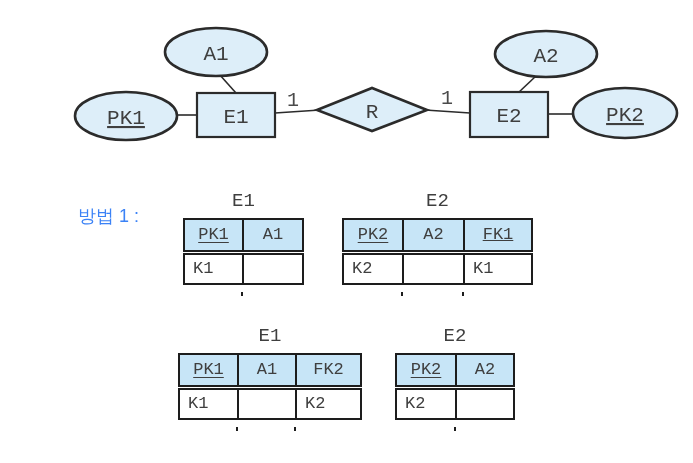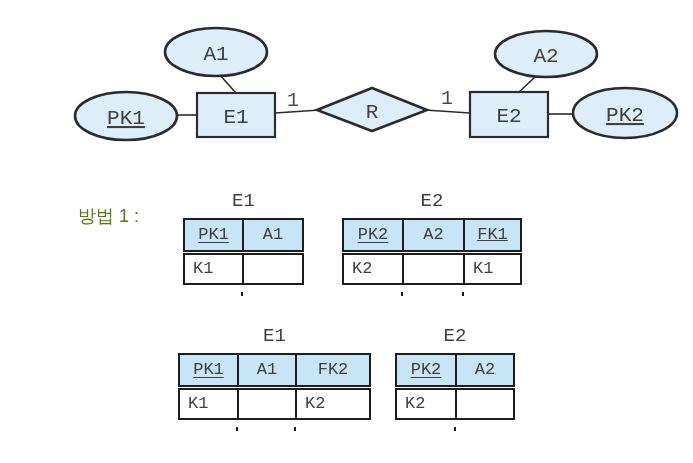--- a/index.html
+++ b/index.html
@@ -21,21 +21,21 @@
   .er-card {
     font-family:"Liberation Mono","DejaVu Sans Mono",monospace;
     font-size:20px; fill:#4a4a4a; text-anchor:middle;
   }
   .underlined { text-decoration:underline; }
 
   
   .method-label {
     position:absolute;
     font-family:"Liberation Sans","DejaVu Sans",sans-serif;
-    font-size:18px; color:#4d7c0f; white-space:nowrap;
+    font-size:18px; color:#3b82f6; white-space:nowrap;
   }
 
   
   .tbl { position:absolute; }
   .tbl-title {
     position:absolute; top:-28px; left:0; right:0;
     text-align:center; font-size:19px; color:#3f3f3f;
     font-family:"Liberation Mono","DejaVu Sans Mono",monospace;
   }
   .tbl table { border-collapse:collapse; }
@@ -107,42 +107,42 @@
     <div class="tick" style="left:58px;"></div>
   </div>
 
   <div class="tbl" style="left:342px; top:218px;">
     <div class="tbl-title">E2</div>
     <table>
       <tbody>
           <tr>
         <th class="pk" style="width:60px;">PK2</th>
         <th style="width:61px;">A2</th>
-        <th style="width:57px;text-decoration:underline;">FK1</th>
+        <th style="width:68px;text-decoration:underline;">FK1</th>
       </tr>
       <tr>
         <td>K2</td>
         <td></td>
         <td>K1</td>
       </tr>
     </tbody>
       </table>
     <div class="tick" style="left:59px;"></div>
     <div class="tick" style="left:120px;"></div>
   </div>
 
 
   <div class="tbl" style="left:178px; top:353px;">
     <div class="tbl-title">E1</div>
     <table>
       <tbody>
           <tr>
         <th class="pk" style="width:59px;">PK1</th>
         <th style="width:58px;">A1</th>
-        <th style="width:74px;">FK2</th>
+        <th style="width:65px;">FK2</th>
       </tr>
       <tr>
         <td>K1</td>
         <td></td>
         <td>K2</td>
       </tr>
     </tbody>
       </table>
     <div class="tick" style="left:58px;"></div>
     <div class="tick" style="left:116px;"></div>

